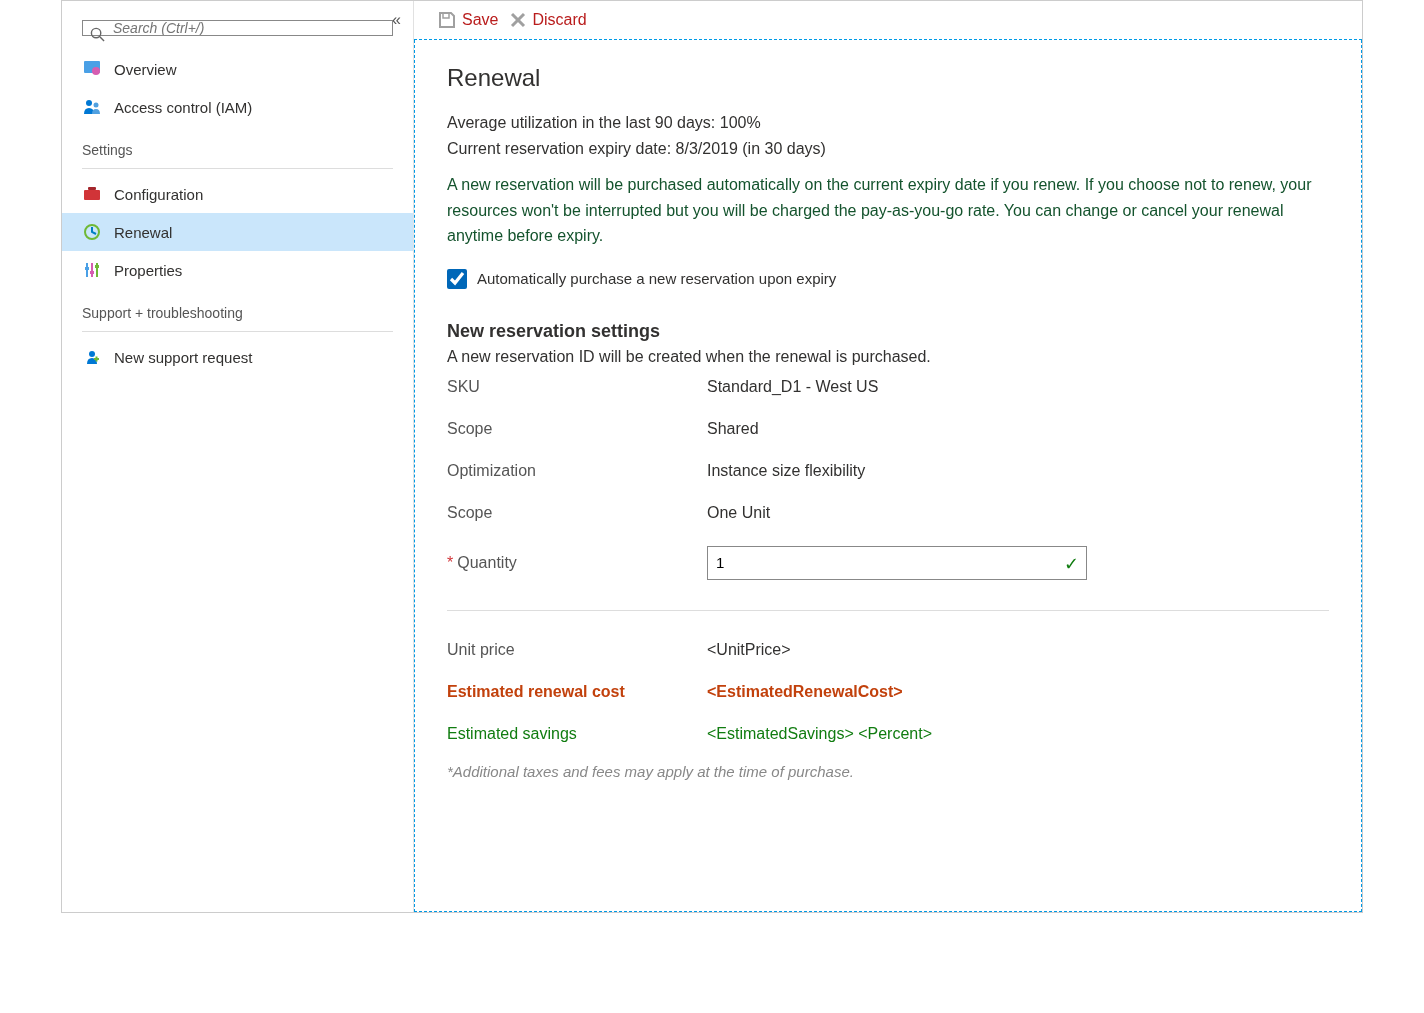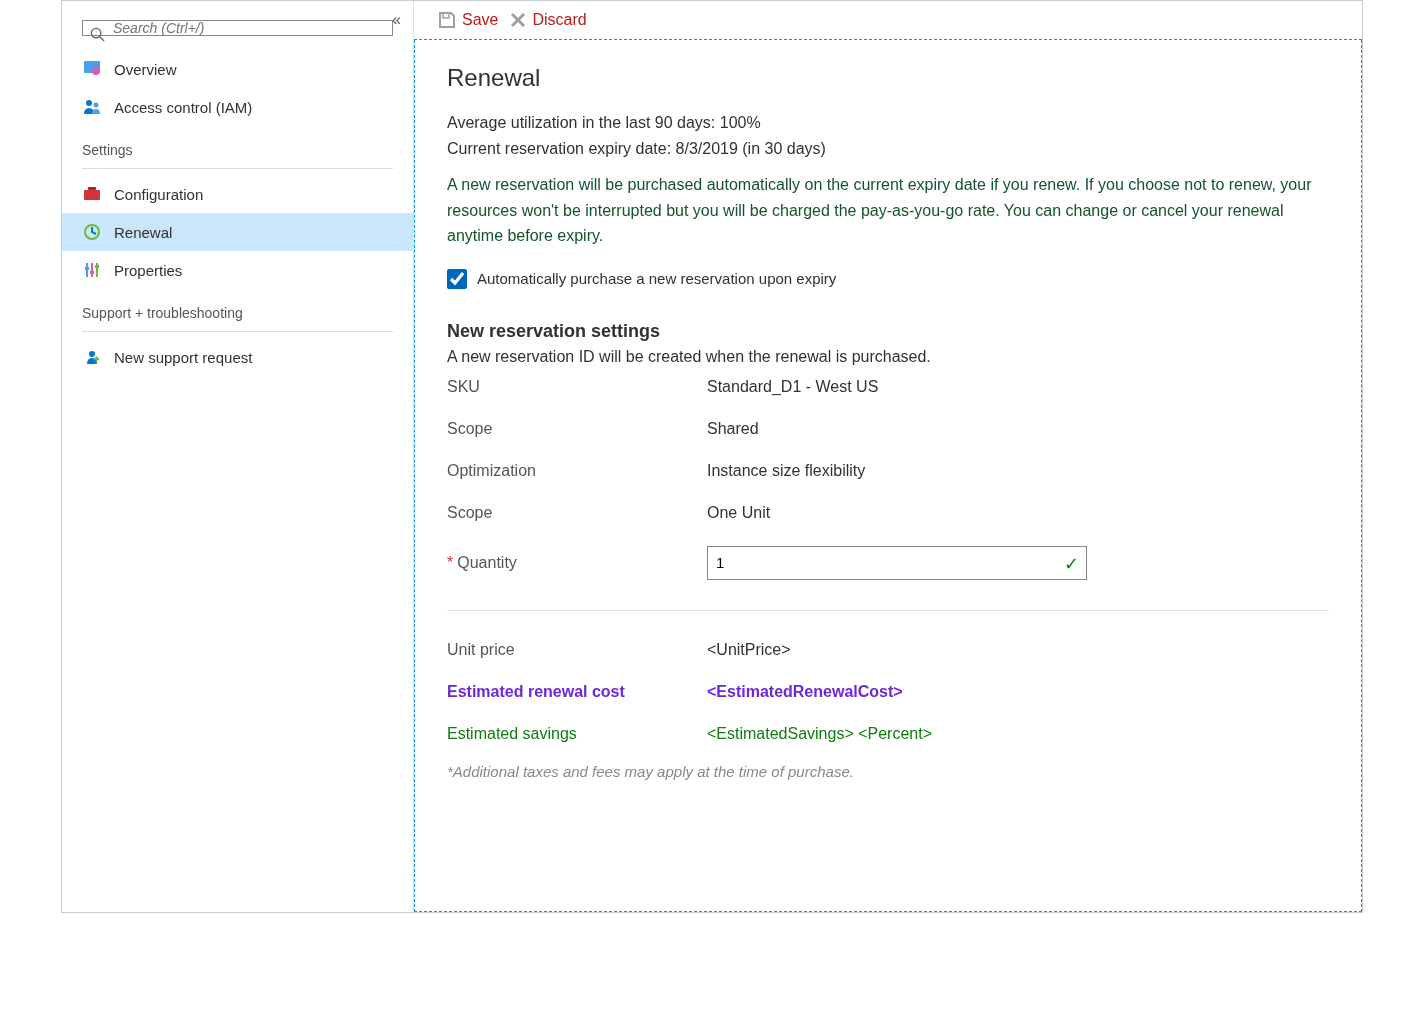--- a/index.html
+++ b/index.html
@@ -197,21 +197,21 @@
   .qty-input-wrap .valid-icon {
     position: absolute;
     right: 8px; top: 7px;
     color: #107c10;
     font-size: 18px;
   }
   .divider-line {
     border-top: 1px solid #ddd;
     margin: 18px 0;
   }
-  .kv-row.bold .label, .kv-row.bold .value { font-weight: 600; color: #6d28d9; }
+  .kv-row.bold .label, .kv-row.bold .value { font-weight: 600; color: #c2410c; }
   .kv-row.savings .label, .kv-row.savings .value { color: #107c10; }
   .footnote {
     font-style: italic;
     color: #888;
     font-size: 15px;
     margin-top: 8px;
   }
   svg { display: block; }
 </style>
 </head>

